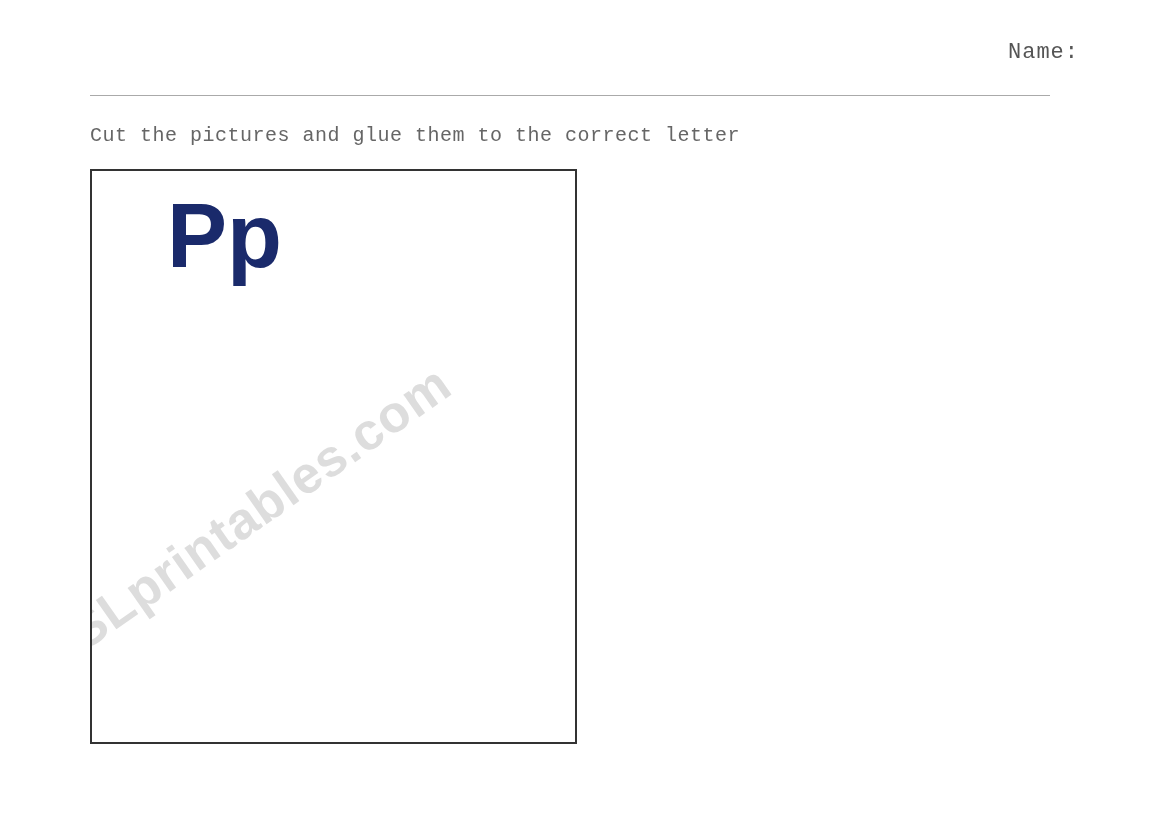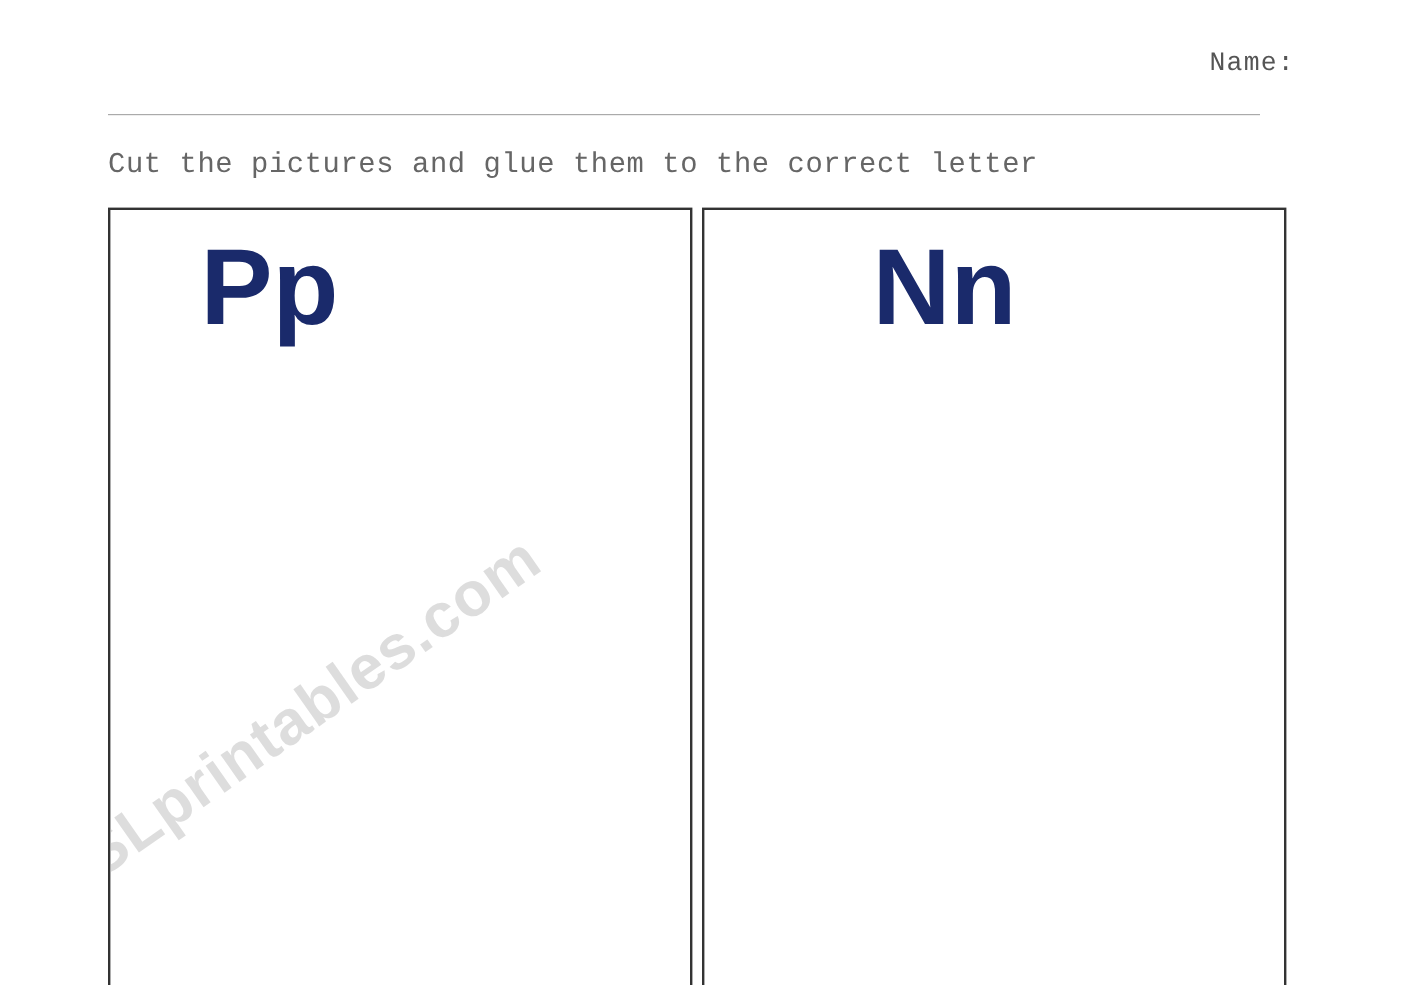--- a/index.html
+++ b/index.html
@@ -26,36 +26,36 @@
       text-align: right;
     }
 
     .name-line {
       border-top: 1.5px solid #aaa;
       width: 960px;
       margin-bottom: 28px;
     }
 
     .instruction {
-      font-size: 24px;
+      font-size: 20px;
       color: #666;
       margin-bottom: 22px;
       letter-spacing: 0.5px;
     }
 
     .boxes-row {
       display: flex;
       gap: 0;
       width: 990px;
     }
 
     .letter-box {
       border: 2.5px solid #333;
       width: 487px;
-      height: 653px;
+      height: 575px;
       position: relative;
       padding: 15px 20px;
     }
 
     .letter-box:first-child {
       margin-right: 8px;
     }
 
     .letter-heading {
       font-size: 90px;
@@ -106,17 +106,14 @@
 
 <div class="boxes-row">
 
   <div class="letter-box" style="position:relative;">
     <div class="letter-heading">Pp</div>
     <div class="watermark">
       <span class="watermark-text">ESLprintables.com</span>
     </div>
   </div>
 
-  <div class="letter-box">
-    <div class="letter-heading" style="padding-left: 120px;">Nn</div>
-  </div>
 
 </div>
 
 </body></html>

